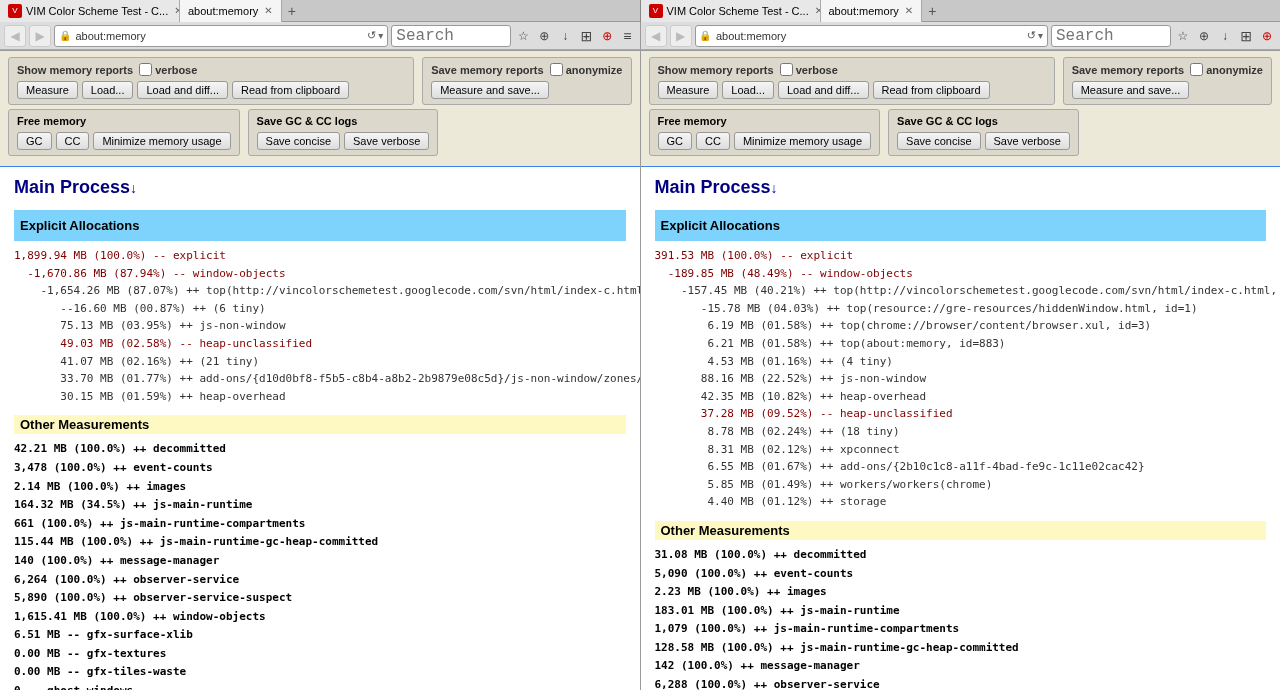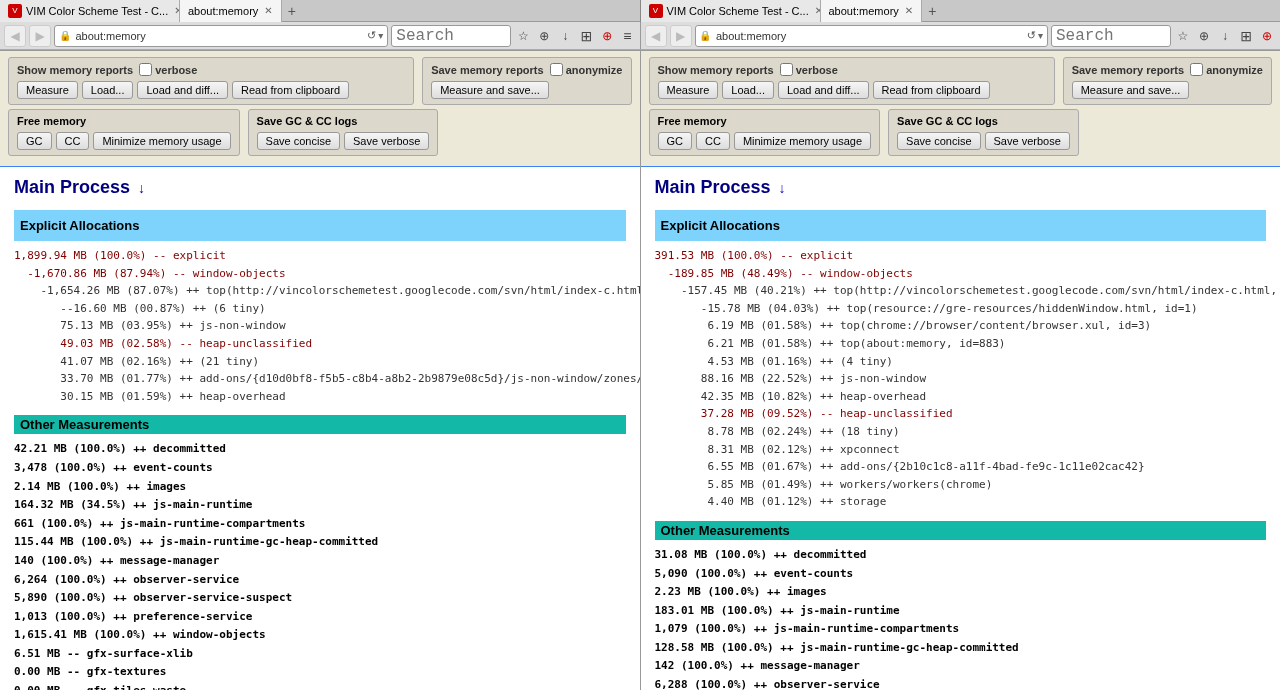--- a/index.html
+++ b/index.html
@@ -229,21 +229,21 @@
       padding: 10px 14px;
       font-size: 11px;
     }
     .memory-content h2 {
       font-size: 18px;
       font-weight: bold;
       color: #000080;
       margin-bottom: 12px;
       display: flex;
       align-items: center;
-      gap: 8px;
+      gap: 0;
     }
     .memory-content h2 .arrow {
       color: #0000cc;
       font-size: 14px;
     }
     .section-title {
       font-size: 13px;
       font-weight: bold;
       background: #7dd3fc;
       padding: 8px 6px;
@@ -263,21 +263,21 @@
       font-size: 11px;
       line-height: 1.6;
     }
     .other-measurements .measure-line {
       margin-bottom: 1px;
       font-weight: bold;
     }
     .other-section-title {
       font-size: 13px;
       font-weight: bold;
-      background: #14b8a6;
+      background: #fef9c3;
       padding: 2px 6px;
       margin: 10px 0 6px 0;
       color: #000;
     }
   </style>
 </head>
 <body>
 
 <div class="tab-bar">
 
@@ -413,21 +413,20 @@
       <div class="other-measurements" id="left-other">
           <div class="measure-line">42.21 MB (100.0%) ++ decommitted</div>
           <div class="measure-line">3,478 (100.0%) ++ event-counts</div>
           <div class="measure-line">2.14 MB (100.0%) ++ images</div>
           <div class="measure-line">164.32 MB (34.5%) ++ js-main-runtime</div>
           <div class="measure-line">661 (100.0%) ++ js-main-runtime-compartments</div>
           <div class="measure-line">115.44 MB (100.0%) ++ js-main-runtime-gc-heap-committed</div>
           <div class="measure-line">140 (100.0%) ++ message-manager</div>
           <div class="measure-line">6,264 (100.0%) ++ observer-service</div>
           <div class="measure-line">5,890 (100.0%) ++ observer-service-suspect</div>
-          <div class="measure-line">1,013 (100.0%) ++ preference-service</div>
           <div class="measure-line">1,615.41 MB (100.0%) ++ window-objects</div>
           <div class="measure-line">   6.51 MB -- gfx-surface-xlib</div>
           <div class="measure-line">   0.00 MB -- gfx-textures</div>
           <div class="measure-line">   0.00 MB -- gfx-tiles-waste</div>
           <div class="measure-line">        0 -- ghost-windows</div>
         </div>
     </div>
   </div>
 
   <div class="panel">

